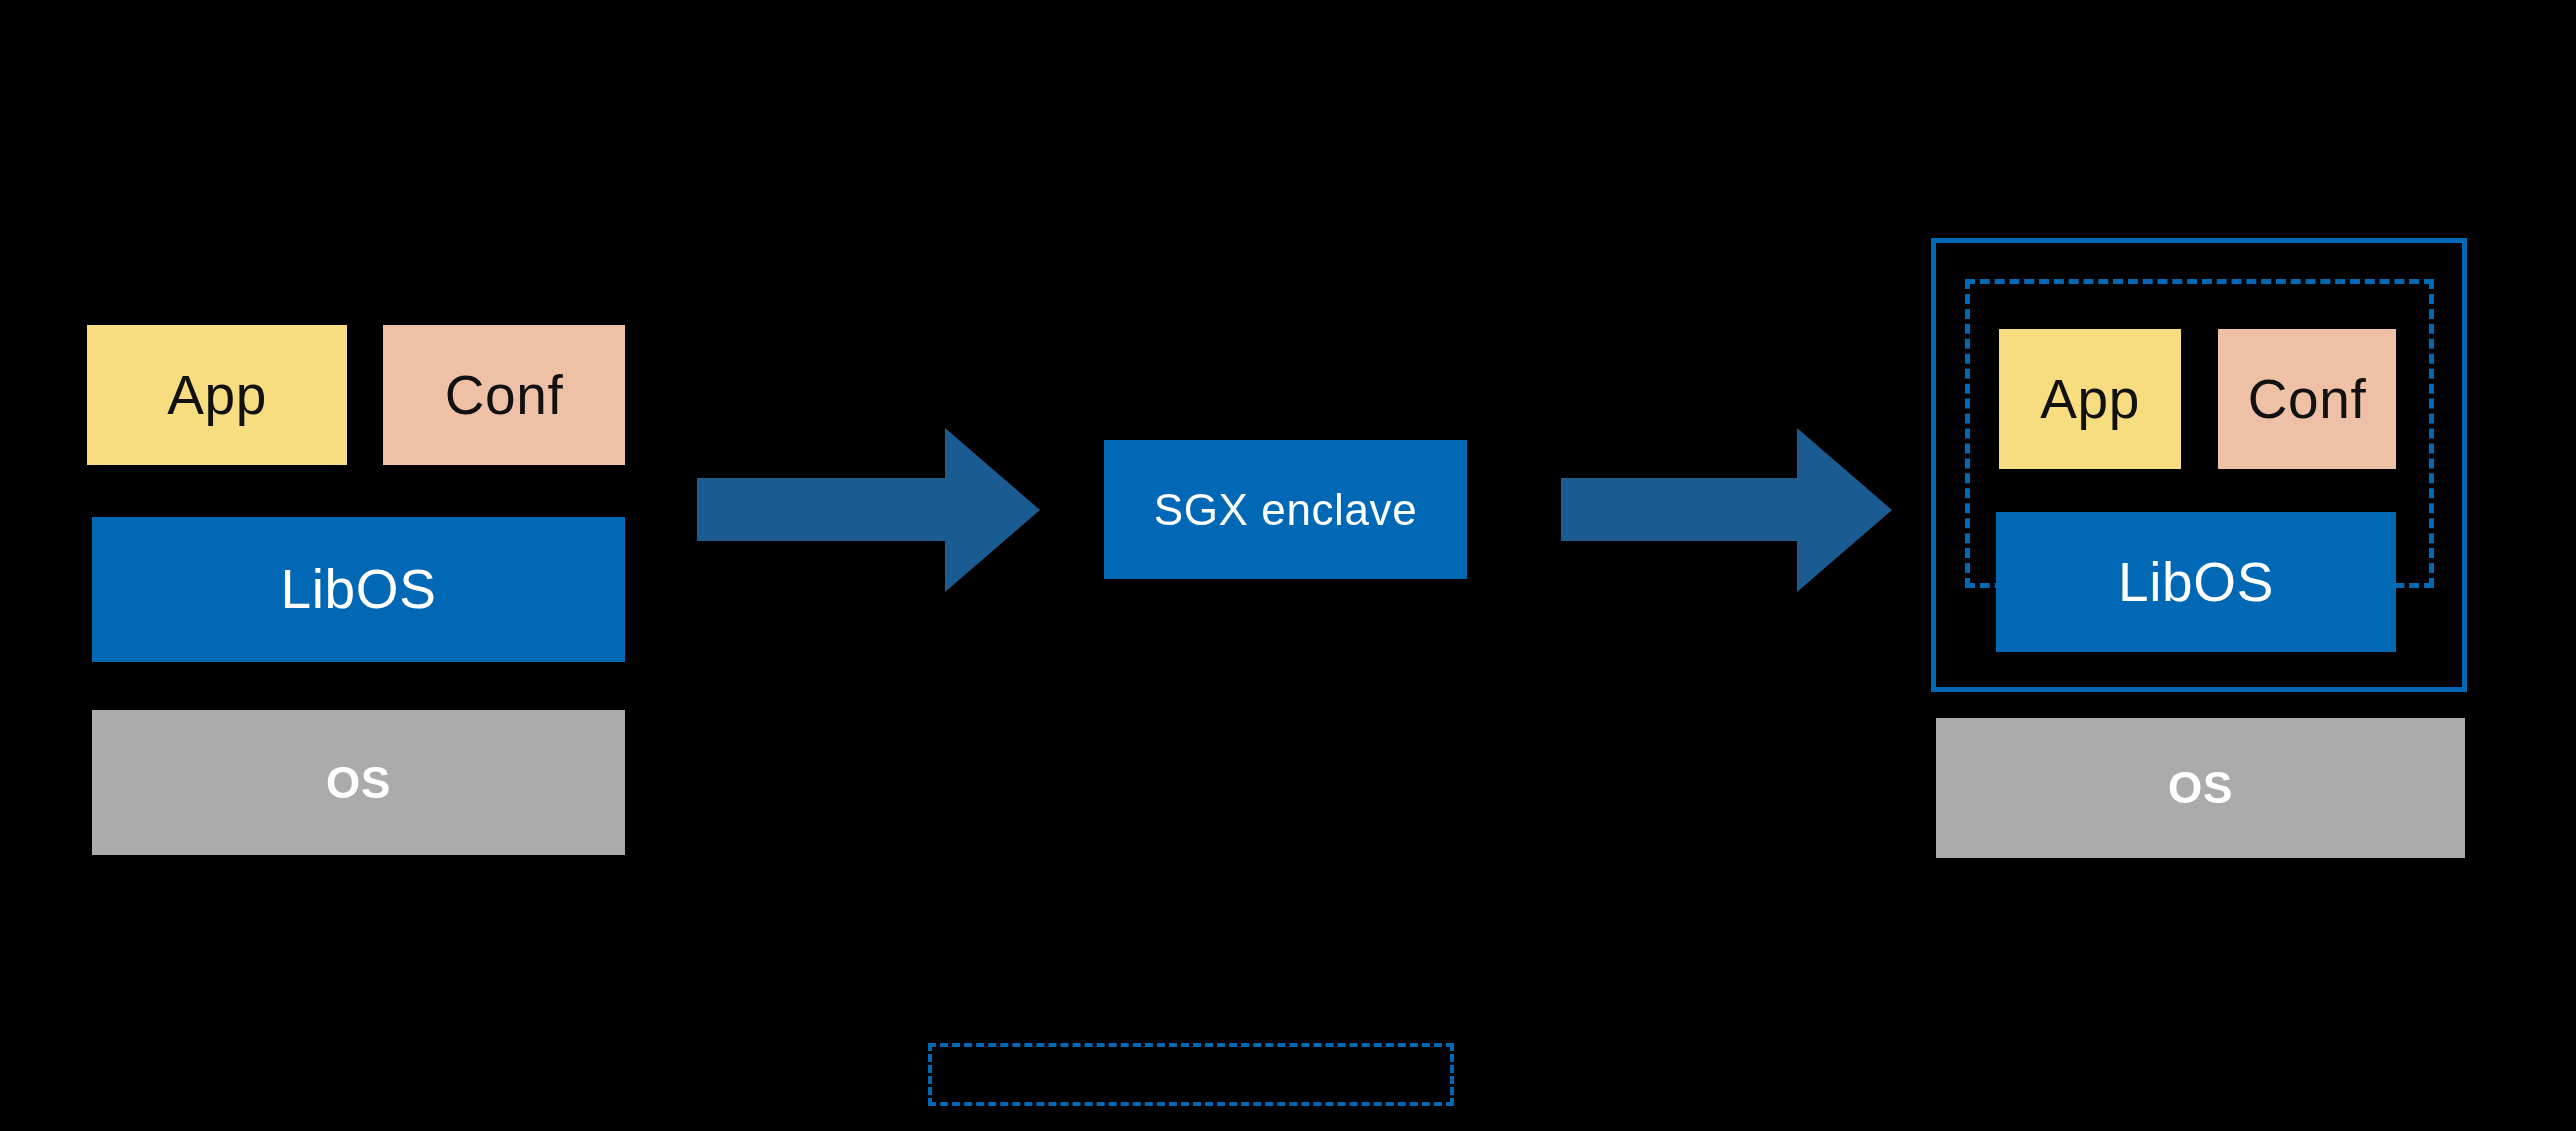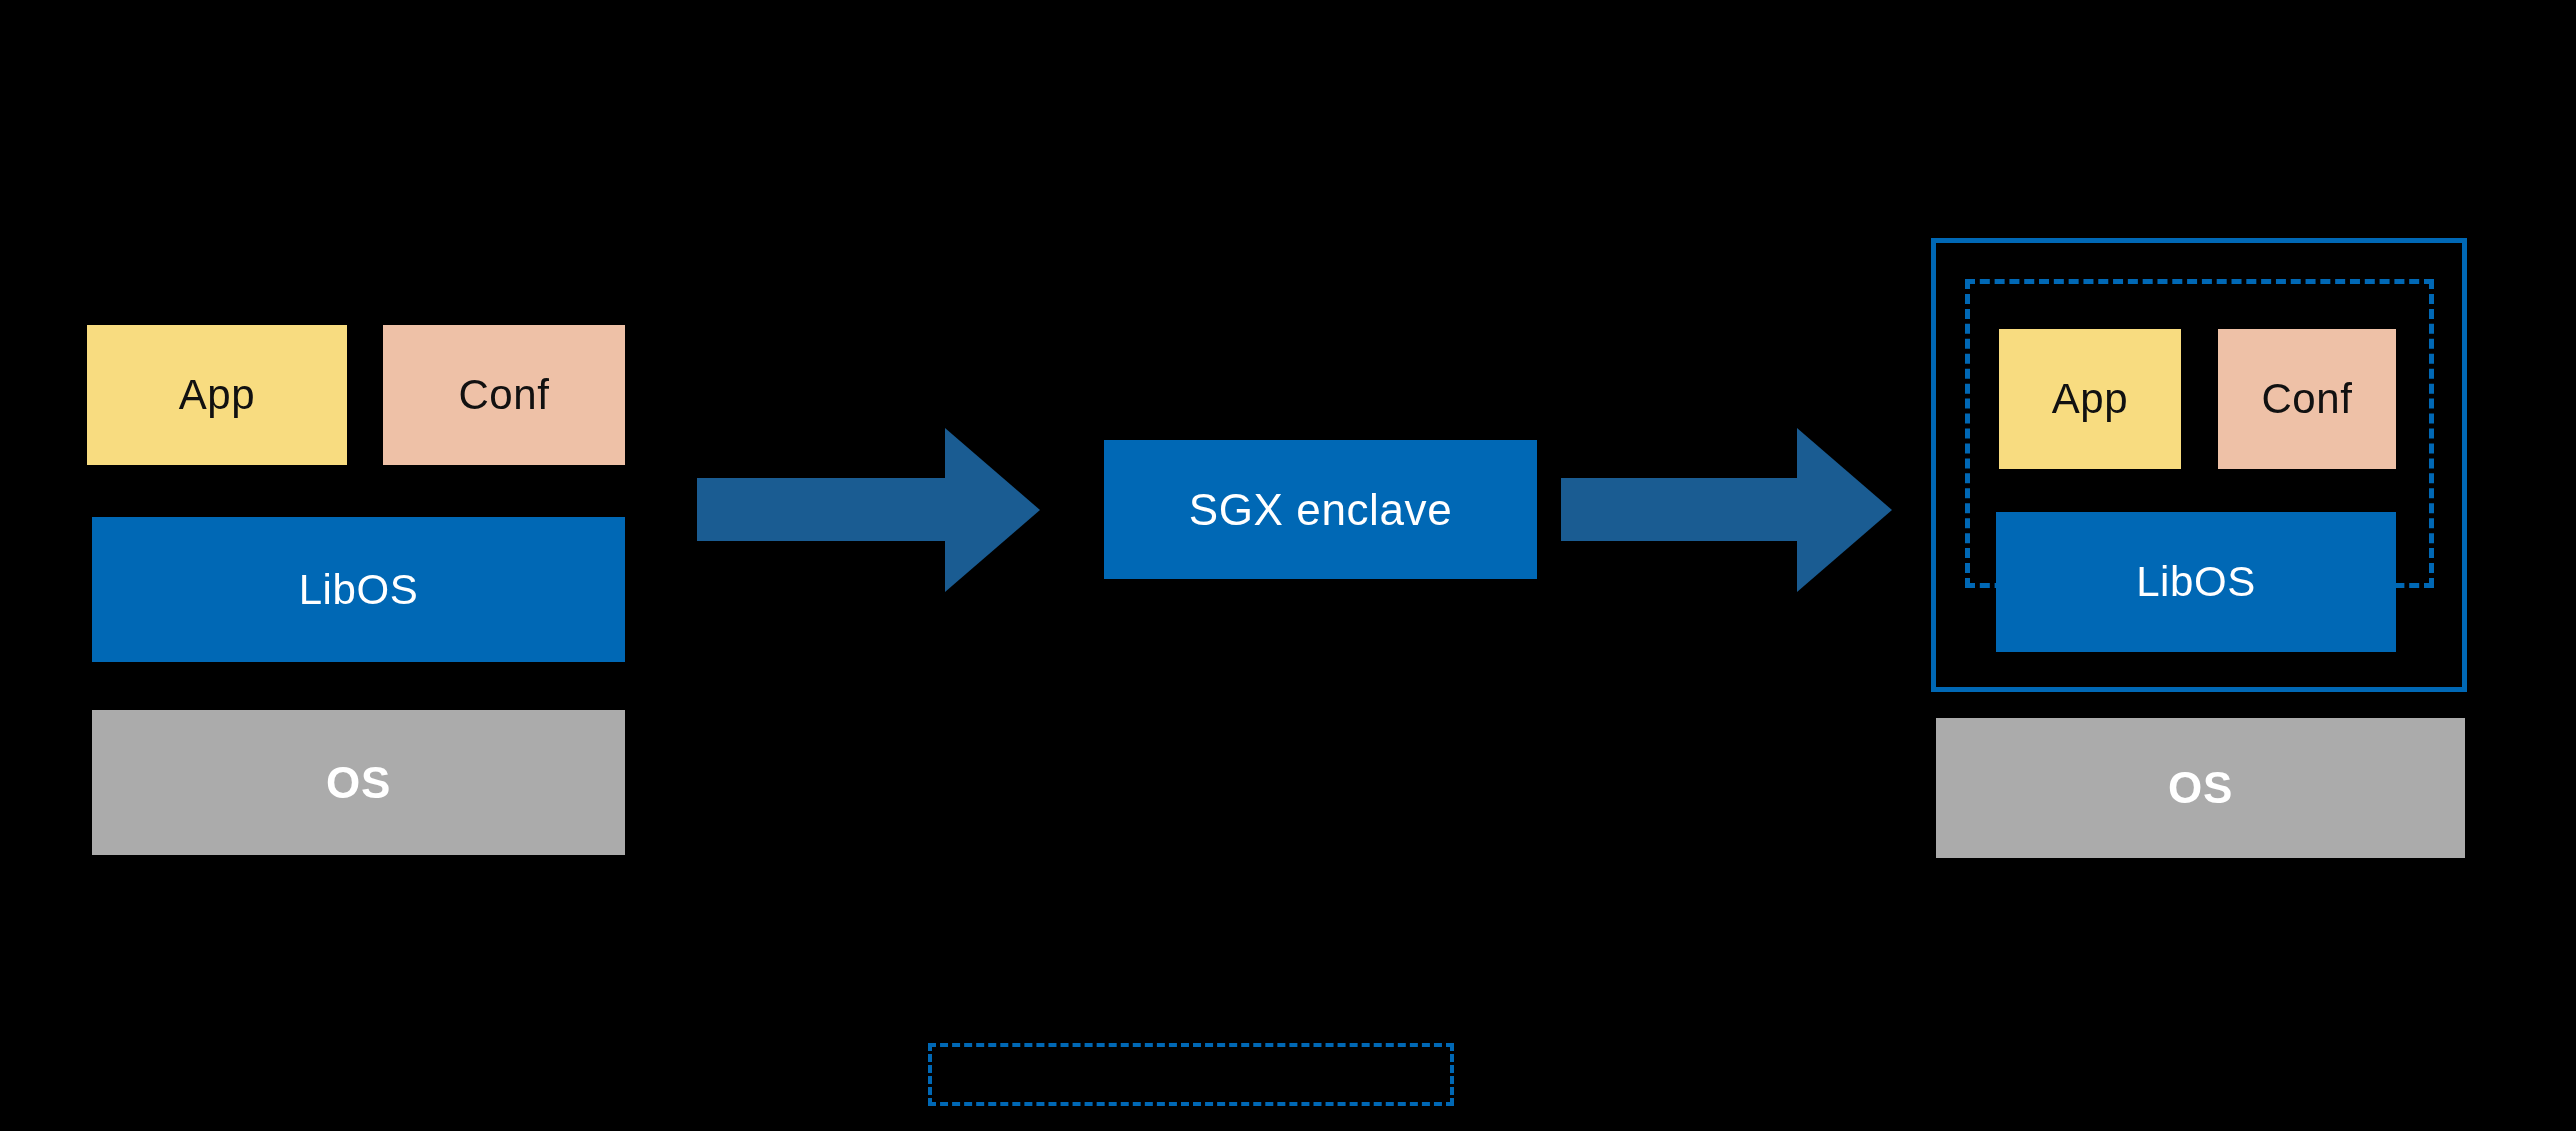--- a/index.html
+++ b/index.html
@@ -17,33 +17,33 @@
     overflow: hidden;
     font-family: "Liberation Sans", sans-serif;
     background: var(--background, #000000);
   }
 
   .box {
     position: absolute;
     display: flex;
     align-items: center;
     justify-content: center;
-    font-size: 42px;
+    font-size: 55px;
     line-height: 1;
     letter-spacing: 0.6px;
   }
 
   
   .left-app   { left: 87px;  top: 325px;  width: 260px; height: 140px; background: var(--app-fill);  color: var(--label-dark); }
   .left-conf  { left: 383px;  top: 325px;  width: 242px; height: 140px; background: var(--conf-fill); color: var(--label-dark); }
   .left-libos { left: 92px;  top: 517px;  width: 533px; height: 145px; background: var(--libos-fill); color: var(--label-light); }
   .left-os    { left: 92px;  top: 710px; width: 533px; height: 145px; background: var(--os-fill); color: var(--label-light); font-weight: bold; font-size: 44px; }
 
   
-  .sgx-box    { left: 1104px; top: 440px;  width: 433px; height: 139px; background: var(--enclave-fill); color: var(--label-light); font-size: 44px; }
+  .sgx-box    { left: 1104px; top: 440px;  width: 363px; height: 139px; background: var(--enclave-fill); color: var(--label-light); font-size: 44px; }
 
   
   .arrow-shaft {
     position: absolute;
     height: 63px;
     top: 478px;
     background: var(--arrow);
   }
   .arrow-head {
     position: absolute;

